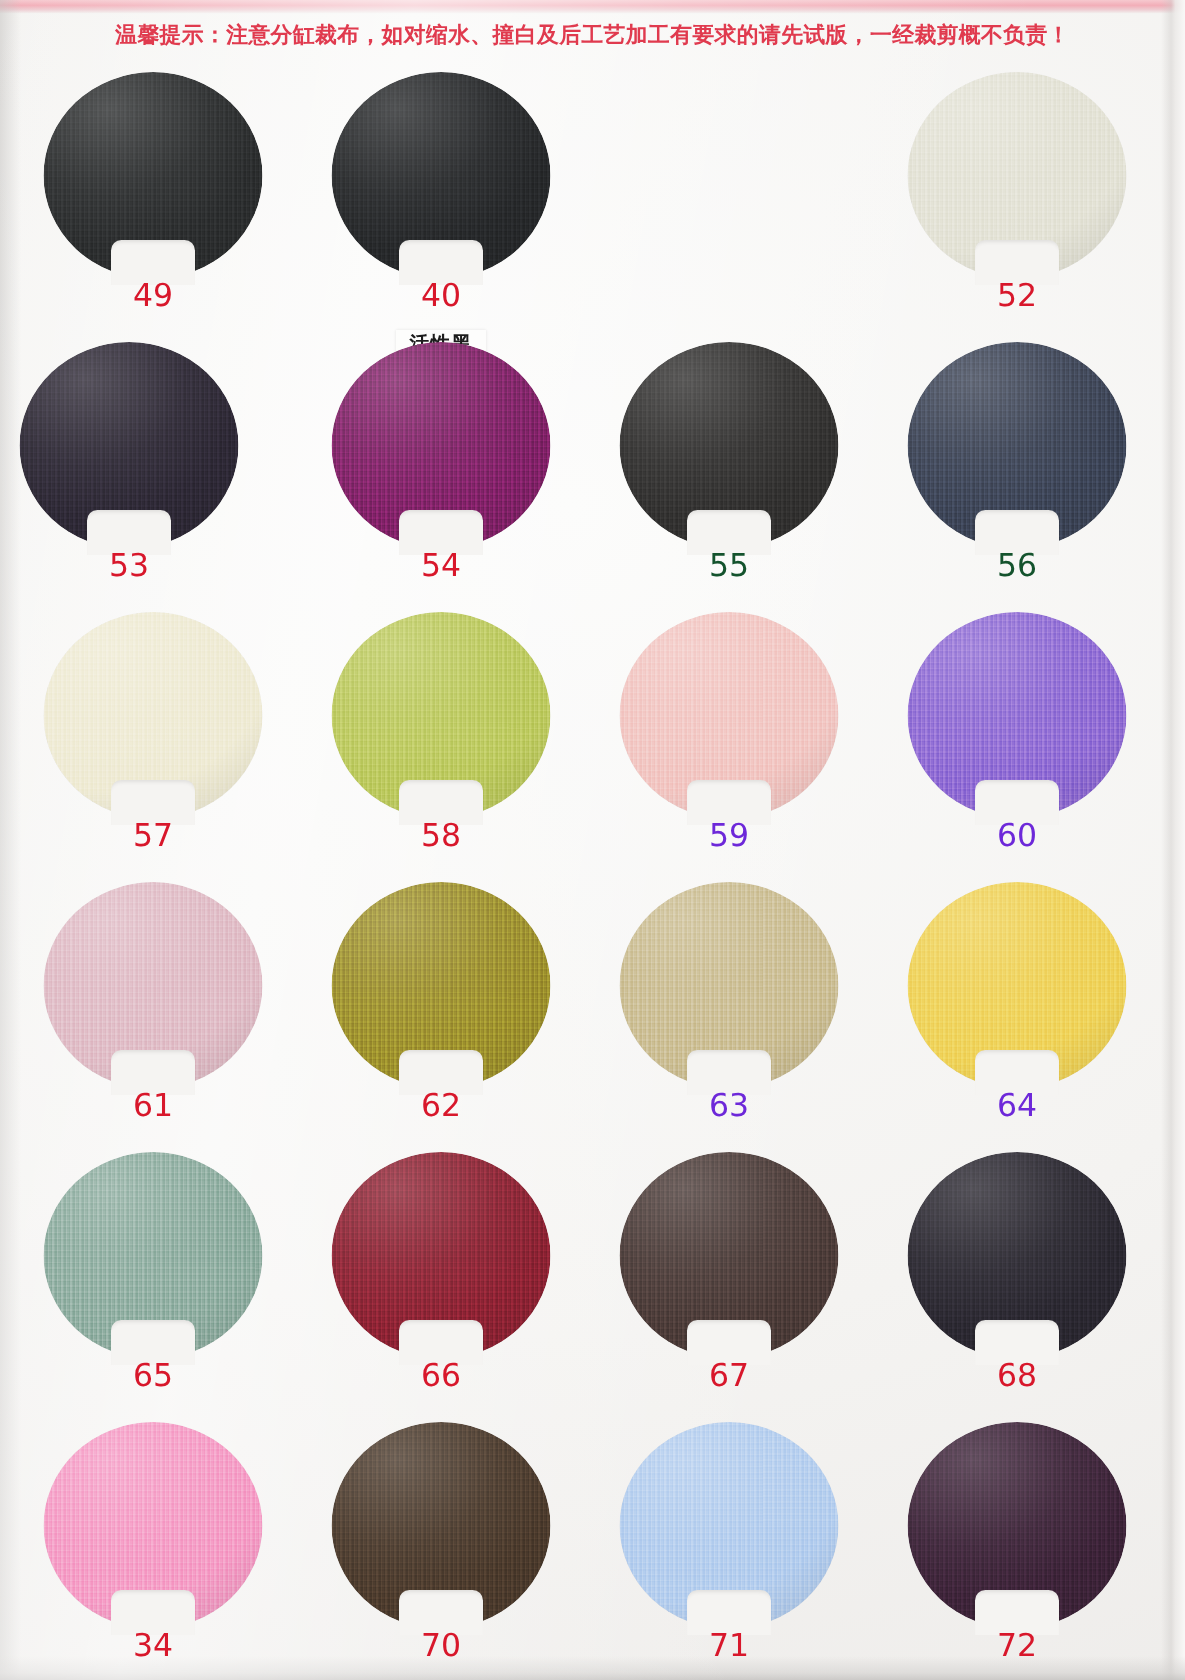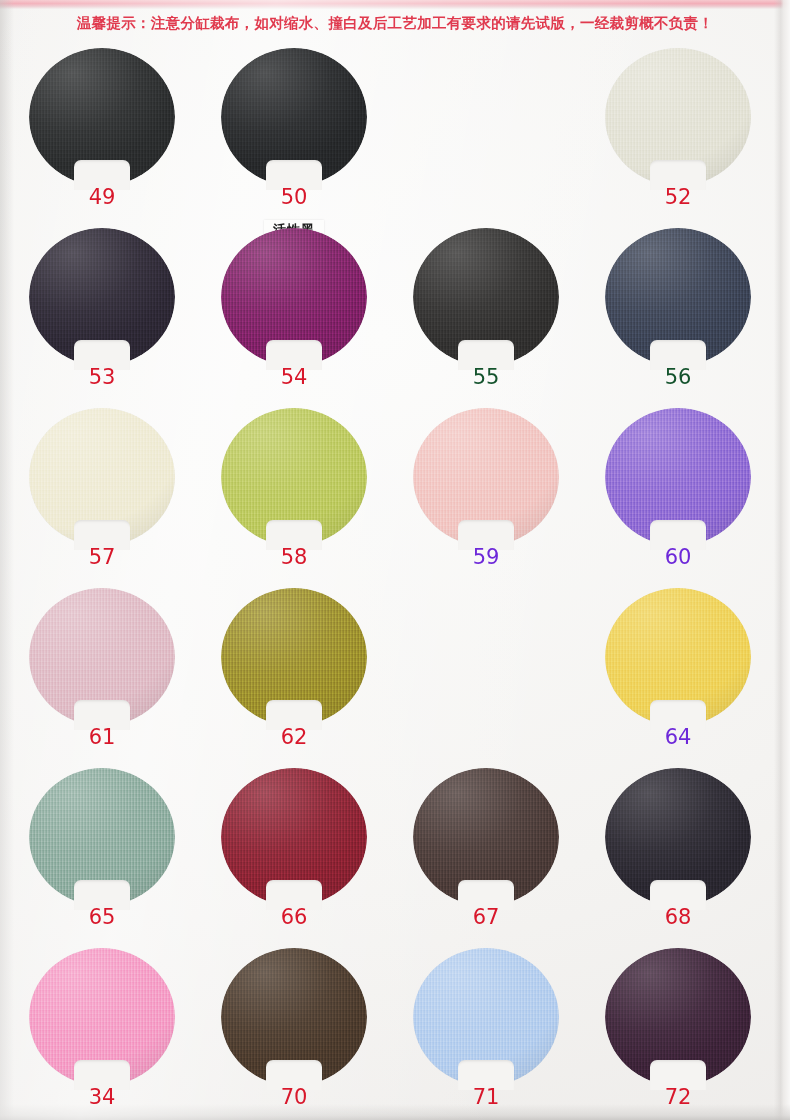--- a/index.html
+++ b/index.html
@@ -233,37 +233,37 @@
       </div>
       <div class="swatch-cell" style="left: 217px; top: 8px;">
         <div class="chip-wrap">
           <div class="chip" style="background: rgb(38, 40, 42);">
             <div class="chip-inner">
               <div class="knit"></div>
               <div class="chip-shade"></div>
             </div>
           </div>
           <div class="notch"></div>
-          <div class="chip-number">50</div>
+          <div class="chip-number">40</div>
           <div class="sticker">活性黑</div>
         </div>
       </div>
       <div class="swatch-cell" style="left: 601px; top: 8px;">
         <div class="chip-wrap">
           <div class="chip" style="background: rgb(227, 226, 213);">
             <div class="chip-inner">
               <div class="knit"></div>
               <div class="chip-shade"></div>
             </div>
           </div>
           <div class="notch"></div>
           <div class="chip-number">52</div>
         </div>
       </div>
-      <div class="swatch-cell" style="left: 25px; top: 188px;">
+      <div class="swatch-cell" style="left: 9px; top: 188px;">
         <div class="chip-wrap">
           <div class="chip" style="background: rgb(45, 40, 53);">
             <div class="chip-inner">
               <div class="knit"></div>
               <div class="chip-shade"></div>
             </div>
           </div>
           <div class="notch"></div>
           <div class="chip-number">53</div>
         </div>
@@ -367,20 +367,32 @@
       <div class="swatch-cell" style="left: 217px; top: 548px;">
         <div class="chip-wrap">
           <div class="chip" style="background: rgb(156, 143, 44);">
             <div class="chip-inner">
               <div class="knit"></div>
               <div class="chip-shade"></div>
             </div>
           </div>
           <div class="notch"></div>
           <div class="chip-number">62</div>
+        </div>
+      </div>
+      <div class="swatch-cell" style="left: 409px; top: 548px;">
+        <div class="chip-wrap">
+          <div class="chip" style="background: rgb(203, 189, 146);">
+            <div class="chip-inner">
+              <div class="knit"></div>
+              <div class="chip-shade"></div>
+            </div>
+          </div>
+          <div class="notch"></div>
+          <div class="chip-number faded">63</div>
         </div>
       </div>
       <div class="swatch-cell" style="left: 601px; top: 548px;">
         <div class="chip-wrap">
           <div class="chip" style="background: rgb(239, 210, 88);">
             <div class="chip-inner">
               <div class="knit"></div>
               <div class="chip-shade"></div>
             </div>
           </div>

